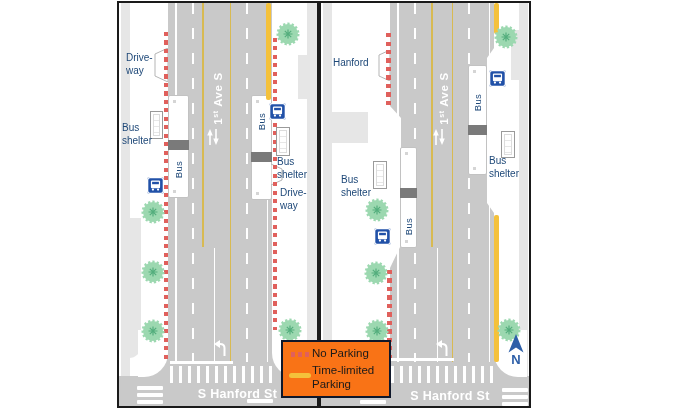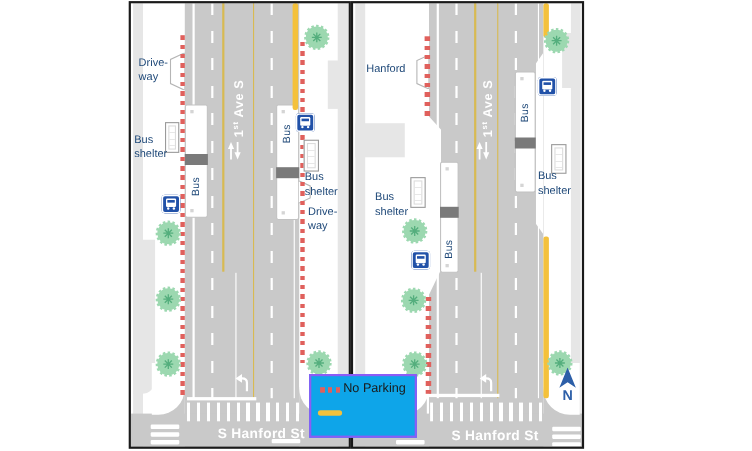--- a/index.html
+++ b/index.html
@@ -25,21 +25,21 @@
   .bussign{position:absolute;width:17px;height:17px;background:#2151A8;border-radius:3px;box-shadow:inset 0 0 0 1.3px #fff}
   .tree{position:absolute;width:26px;height:26px}
   .lbl{position:absolute;color:#1E4878;font-size:10px;line-height:12.5px}
   .lbl span{display:block}
   .buslbl{position:absolute;color:#1E4878;font-size:9.5px;font-weight:500;text-align:center;transform:rotate(-90deg);letter-spacing:.3px;width:37px;height:11px;line-height:11px}
   .avelbl{position:absolute;color:#fff;font-size:11.5px;font-weight:600;text-align:center;transform:rotate(-90deg);letter-spacing:.6px;white-space:nowrap;width:80px;height:15px;line-height:15px}
   .avelbl sup{font-size:7px}
   .hstlbl{position:absolute;color:#fff;font-weight:bold;font-size:12.5px;text-align:center;letter-spacing:.3px}
   .cwbar{position:absolute;width:26px;height:4px;background:#fff;border-radius:1px}
   .frame{position:absolute;top:1px;height:403px;border:2px solid #1A1A1A;background:transparent;z-index:4}
-  .legend{position:absolute;left:281px;top:340px;width:98px;height:58px;background:#0ea5e9;border:2px solid #8b5cf6;box-sizing:border-box;z-index:5}
+  .legend{position:absolute;left:281px;top:340px;width:110px;height:58px;background:#f97316;border:2px solid #0f172a;box-sizing:border-box;z-index:5}
   .legend .li{position:absolute;left:29px;color:#1A1A1A;font-size:11.5px;line-height:13.5px}
   .lswatch-dots{position:absolute;left:8px;top:10px;width:19px;height:4.5px;background:repeating-linear-gradient(90deg,#E0605C 0 4px,transparent 4px 7px)}
   .lswatch-yellow{position:absolute;left:6px;top:31px;width:22px;height:5px;background:#F4C13B;border-radius:2.5px}
   .compass{position:absolute;left:504px;top:334px;width:24px;height:40px;text-align:center;z-index:6}
   .compass .n{color:#2D5FA8;font-weight:bold;font-size:13px;line-height:14px}
   svg{display:block}
 </style>
 </head>
 <body>
 
@@ -295,20 +295,21 @@
 
   
   <div class="frame" style="left:117px;width:198px"></div>
   <div class="frame" style="left:319px;width:208px"></div>
 
   
   <div class="legend">
     <div class="lswatch-dots"></div>
     <div class="li" style="top:5px;width:75px">No Parking</div>
     <div class="lswatch-yellow"></div>
+    <div class="li" style="top:22px;width:76px">Time-limited Parking</div>
   </div>
 
   
   <div class="compass">
     <svg width="16" height="19" viewBox="0 0 16 19" style="margin:0 auto">
         <path d="M8 0L15.5 18.5L8 13.5L0.5 18.5Z" fill="#2D5FA8"></path>
       </svg>
     <div class="n">N</div>
   </div>
 

